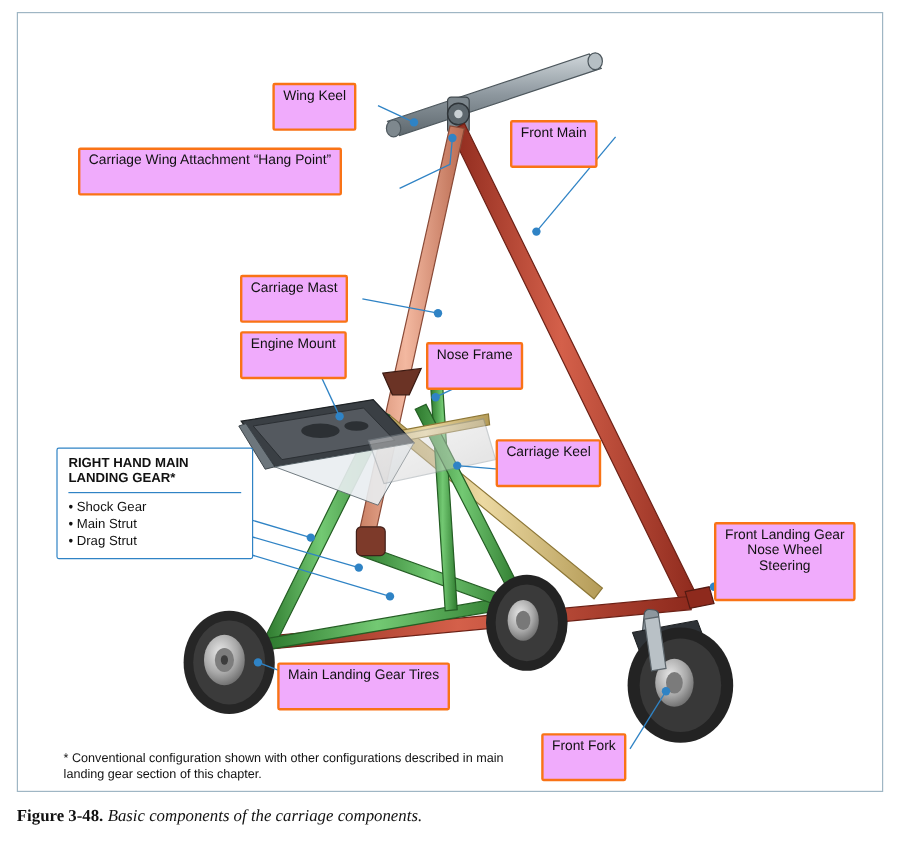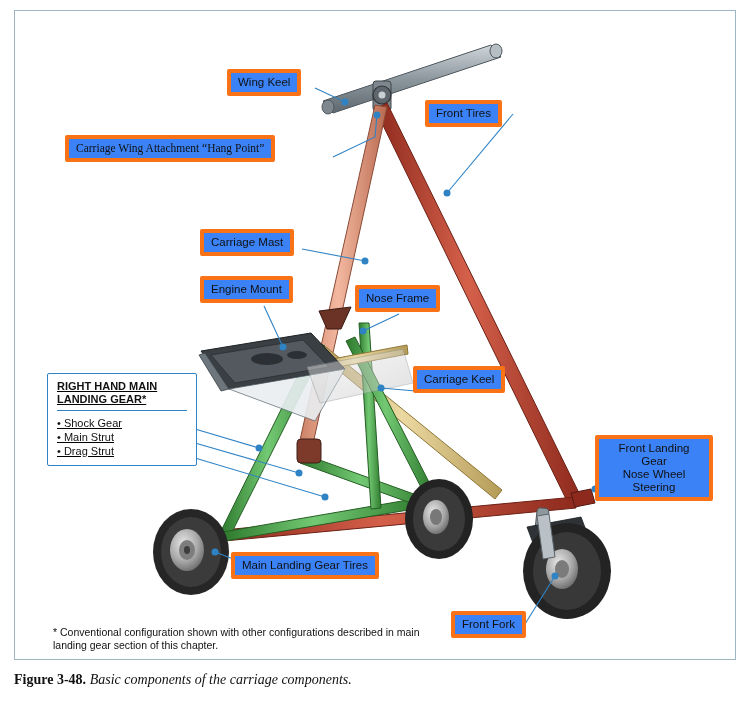--- a/index.html
+++ b/index.html
@@ -32,27 +32,27 @@
   svg.art {
     position: absolute;
     left: 0;
     top: 0;
     width: 722px;
     height: 650px;
   }
   
   .callout {
     position: absolute;
-    background: #3b82f6;
-    border: 4px solid #f97316;
+    background: #f0abfc;
+    border: 2px solid #f97316;
     border-radius: 2px;
     color: #111111;
     font-size: 11.5px;
     line-height: 13px;
-    padding: 3px 7px 3px 7px;
+    padding: 3px 7px 20px 7px;
     white-space: nowrap;
     box-sizing: border-box;
     box-shadow: 0 0 0 0 rgba(0,0,0,0);
   }
   .callout.two-line {
     white-space: normal;
     text-align: center;
   }
   .gear-box {
     position: absolute;
@@ -249,24 +249,24 @@
         <circle cx="284" cy="462" r="3.5"></circle>
         <circle cx="310" cy="486" r="3.5"></circle>
       </g>
     </svg>
 
     <div class="callout" style="left:212px; top:58px;">
       <span>Wing Keel</span>
     </div>
 
     <div class="callout" style="left:410px; top:89px;">
-      <span>Front Tires</span>
-    </div>
-
-    <div class="callout" style="left:50px; top:124px;font-family:Liberation Serif, serif;">
+      <span>Front Main</span>
+    </div>
+
+    <div class="callout" style="left:50px; top:112px;">
       <span>Carriage Wing Attachment “Hang Point”</span>
     </div>
 
     <div class="callout" style="left:185px; top:218px;">
       <span>Carriage Mast</span>
     </div>
 
     <div class="callout" style="left:185px; top:265px;">
       <span>Engine Mount</span>
     </div>
@@ -285,21 +285,21 @@
 
     <div class="callout two-line" style="left:580px; top:424px; width:118px;">
       <span style="white-space:pre-line;">Front Landing Gear
 Nose Wheel Steering</span>
     </div>
 
     <div class="callout" style="left:436px; top:600px;text-align:center;">
       <span>Front Fork</span>
     </div>
 
-    <div class="gear-box" style="left:32px; top:362px; width:150px;text-decoration:underline;">
+    <div class="gear-box" style="left:32px; top:362px; width:164px;">
       <div class="title">RIGHT HAND MAIN
 LANDING GEAR*</div>
       <div class="divider"></div>
       <div class="item">• Shock Gear</div>
       <div class="item">• Main Strut</div>
       <div class="item">• Drag Strut</div>
     </div>
 
     <div class="footnote">* Conventional configuration shown with other configurations described in main landing gear section of this chapter.</div>
 

